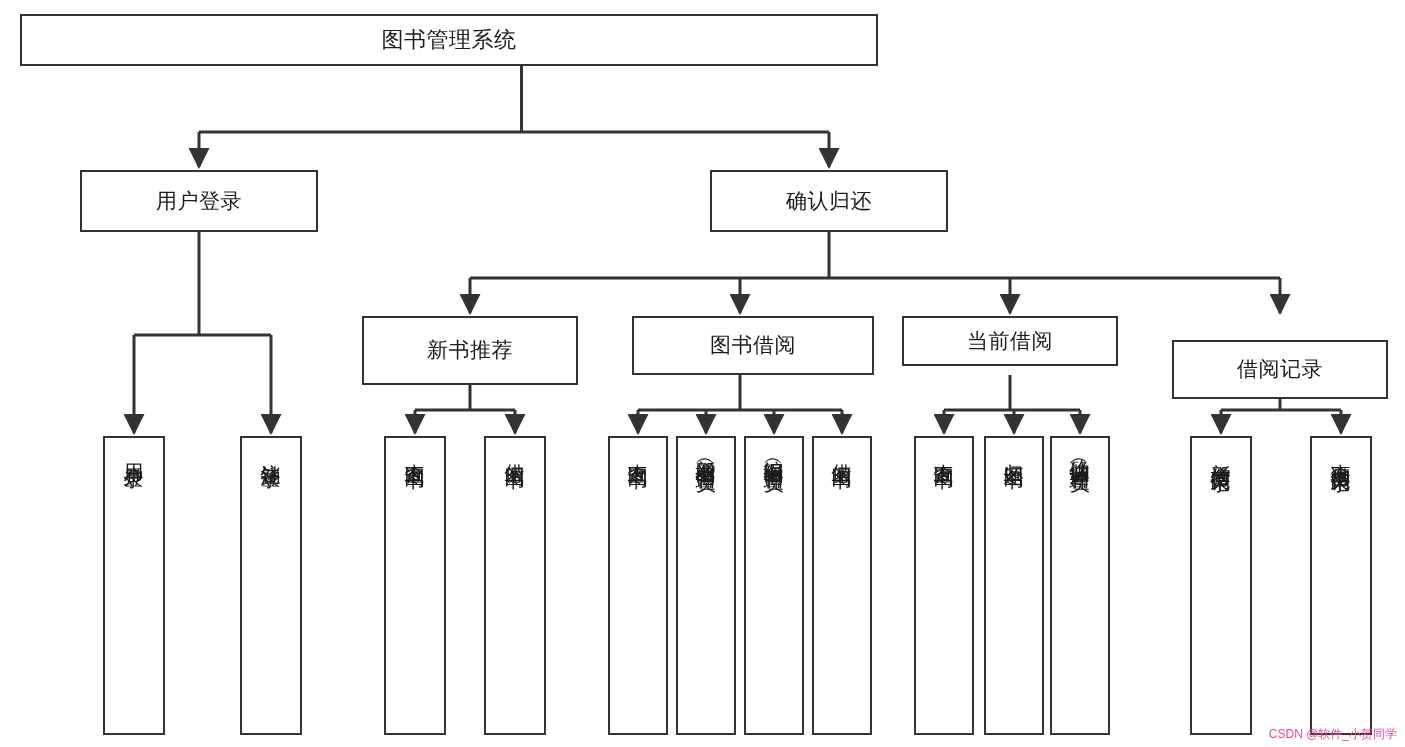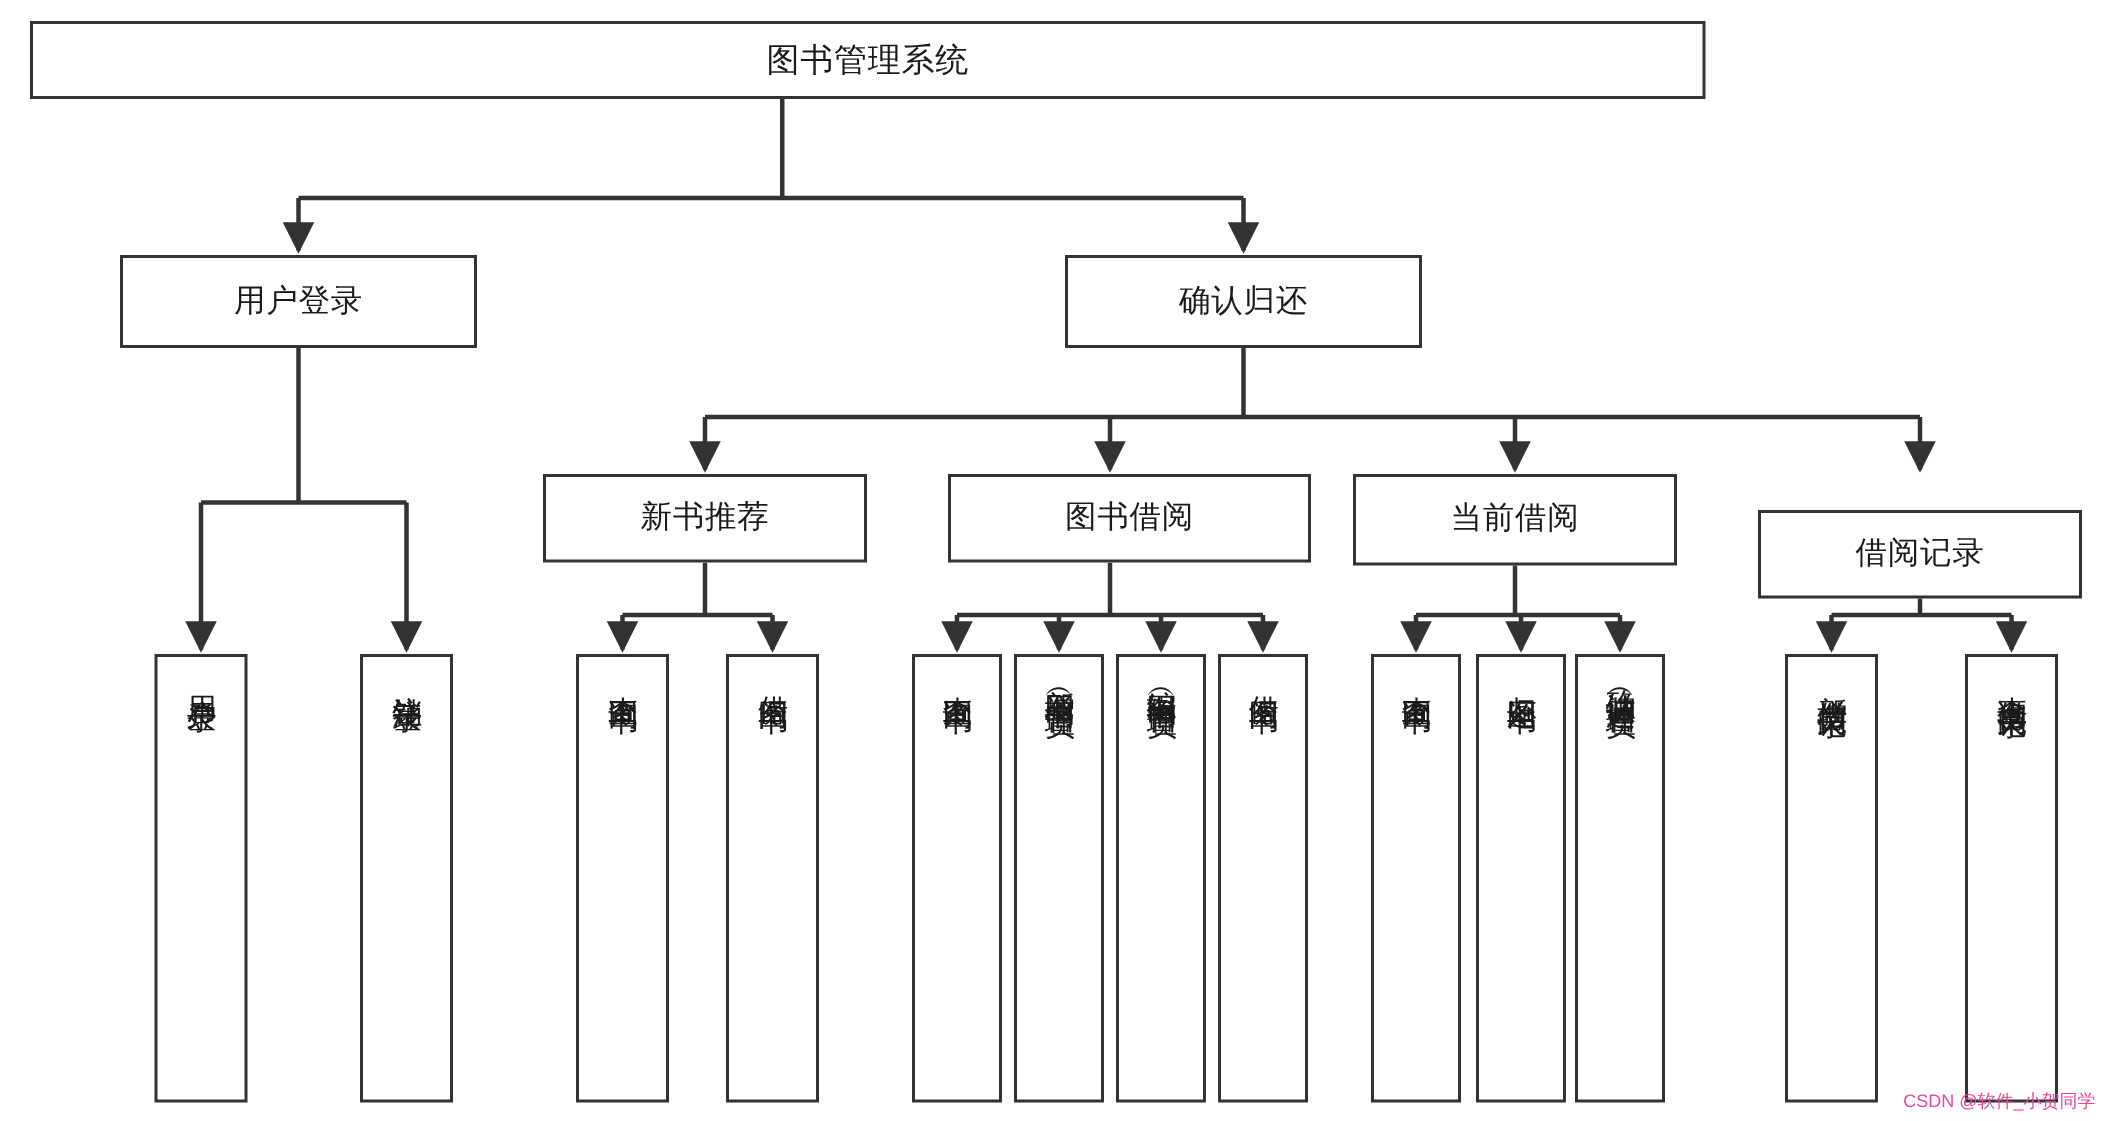--- a/index.html
+++ b/index.html
@@ -122,36 +122,36 @@
         <path d="M 1014 410 L 1014 433" marker-end="url(#arrow)"></path>
         <path d="M 1080 410 L 1080 433" marker-end="url(#arrow)"></path>
         <path d="M 1280 375 L 1280 410"></path>
         <path d="M 1221 410 L 1341 410"></path>
         <path d="M 1221 410 L 1221 433" marker-end="url(#arrow)"></path>
         <path d="M 1341 410 L 1341 433" marker-end="url(#arrow)"></path>
       </g>
   </svg>
 
   <div id="node-layer">
-      <div class="node horiz root" style="left: 20px; top: 14px; width: 1117px; height: 52px;">
+      <div class="node horiz root" style="left: 20px; top: 14px; width: 858px; height: 52px;">
         <span class="node-label">图书管理系统</span>
       </div>
       <div class="node horiz" style="left: 80px; top: 170px; width: 238px; height: 62px;">
         <span class="node-label">用户登录</span>
       </div>
       <div class="node horiz" style="left: 710px; top: 170px; width: 238px; height: 62px;">
         <span class="node-label">确认归还</span>
       </div>
-      <div class="node horiz" style="left: 362px; top: 316px; width: 216px; height: 59px;">
+      <div class="node horiz" style="left: 362px; top: 316px; width: 216px; height: 69px;">
         <span class="node-label">新书推荐</span>
       </div>
       <div class="node horiz" style="left: 632px; top: 316px; width: 242px; height: 59px;">
         <span class="node-label">图书借阅</span>
       </div>
-      <div class="node horiz" style="left: 902px; top: 316px; width: 216px; height: 61px;">
+      <div class="node horiz" style="left: 902px; top: 316px; width: 216px; height: 50px;">
         <span class="node-label">当前借阅</span>
       </div>
       <div class="node horiz" style="left: 1172px; top: 316px; width: 216px; height: 59px; margin-top: 24px;">
         <span class="node-label">借阅记录</span>
       </div>
       <div class="node vert" style="left: 103px; top: 436px; width: 62px; height: 299px;">
         <span class="node-label">用户登录</span>
       </div>
       <div class="node vert" style="left: 240px; top: 436px; width: 62px; height: 299px;">
         <span class="node-label">注销登录</span>

